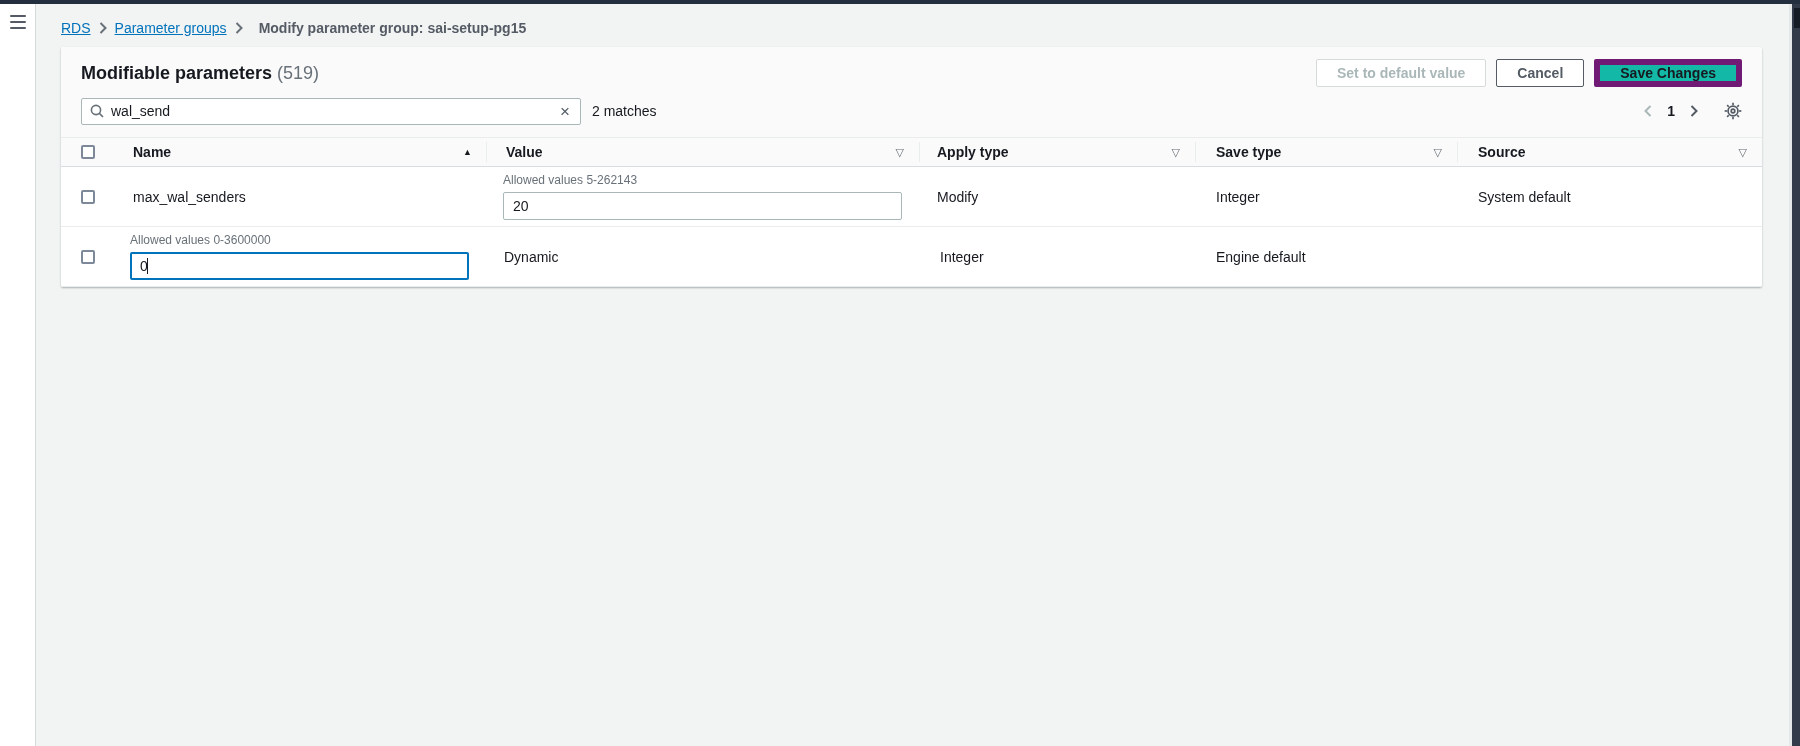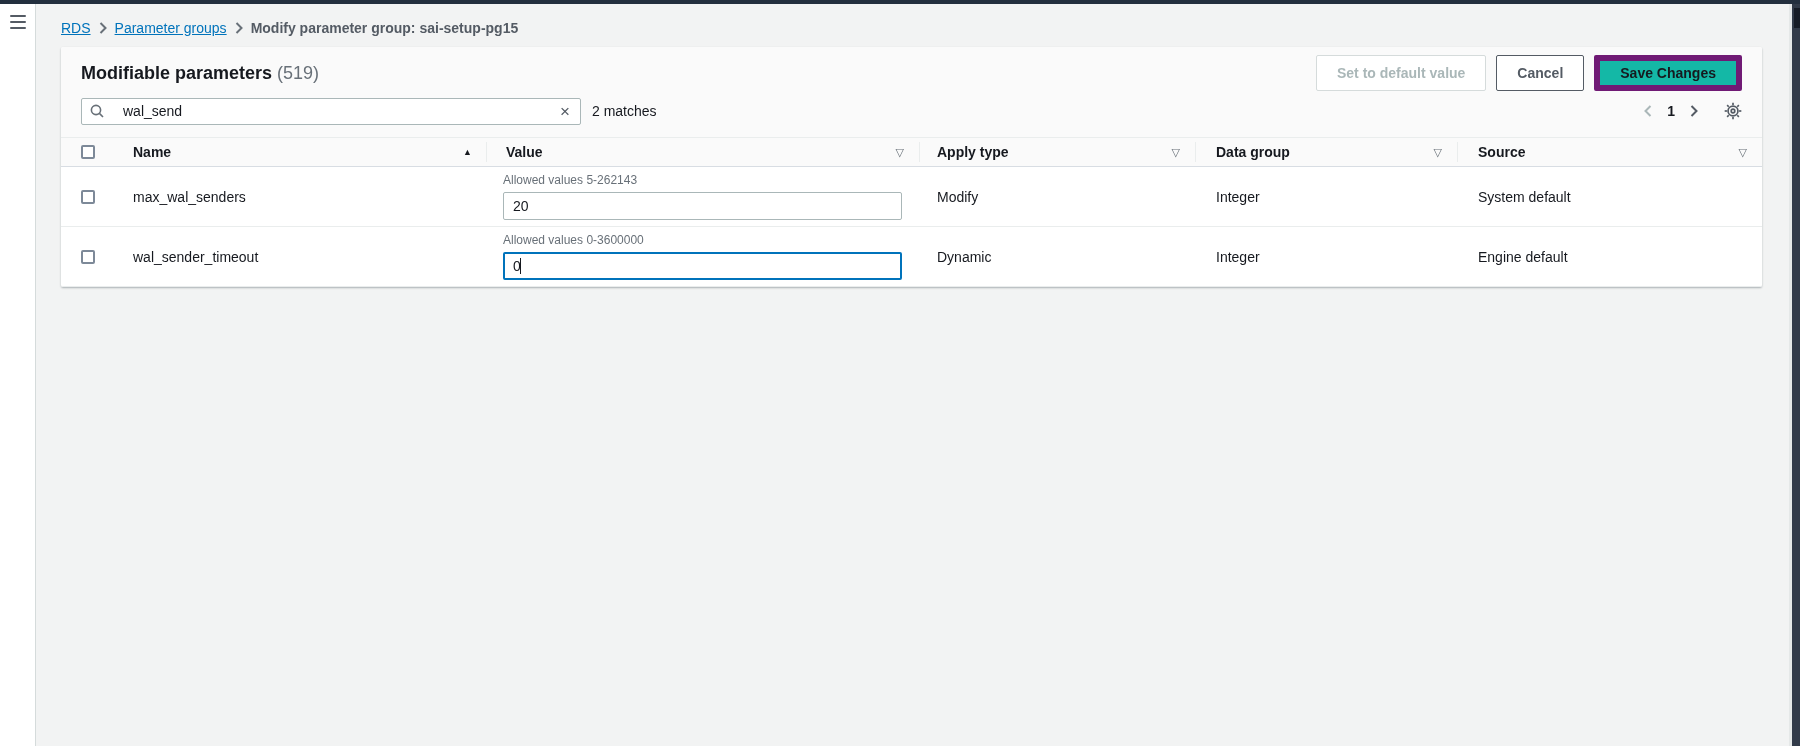--- a/index.html
+++ b/index.html
@@ -15,39 +15,39 @@
   .hamburger span { display:block; height:2px; background:#545B64; border-radius:1px; }
   .rightbar { position:absolute; top:4px; right:0; bottom:0; width:11px; background:#323B49; border-left:3px solid #E5E8E8; z-index:10; }
   .rightbar .thumb { position:absolute; top:4px; left:2px; width:7px; height:20px; background:#161C26; }
 
   .content { position:absolute; left:37px; right:14px; top:4px; bottom:0; }
 
   
   .breadcrumb { display:flex; align-items:center; gap:8px; padding:16px 0 0 24px; font-size:14px; line-height:16px; }
   .breadcrumb a { color:#0073BB; text-decoration:underline; cursor:pointer; }
   .crumb-sep { display:flex; align-items:center; color:#687078; }
-  .breadcrumb .current { color:#545B64; font-weight:700; }
+  .breadcrumb .current { color:#545B64; font-weight:700;margin-left:8px; }
 
   
   .card { margin:11px 24px 0 24px; background:#FFFFFF; border-radius:2px;
           box-shadow:0 1px 2px 0 rgba(0,28,36,.3); }
   .card-header { background:#FAFAFA; padding:12px 20px 12px 20px; border-bottom:1px solid #EAEDED; border-radius:2px 2px 0 0; }
   .hd-row1 { display:flex; align-items:center; justify-content:space-between; height:28px; }
   .title { font-size:18px; font-weight:700; color:#16191F; }
   .title .counter { font-weight:400; color:#687078; }
   .actions { display:flex; gap:10px; }
-  .btn { height:36px; padding:0 20px; font-size:14px; font-weight:700; border-radius:2px;
+  .btn { height:28px; padding:0 20px; font-size:14px; font-weight:700; border-radius:2px;
          display:flex; align-items:center; cursor:pointer; background:#fff; border:1px solid #545B64; color:#545B64; }
   .btn.disabled { border-color:#D5DBDB; color:#AAB7B8; cursor:default; }
   .btn.primary { background:#14b8a6; border:6px solid #701a75; color:#16191F; }
 
   .hd-row2 { display:flex; align-items:center; justify-content:space-between; margin-top:10px; height:28px; }
   .hd-row2-left { display:flex; align-items:center; }
   .searchbox { width:500px; height:27px; background:#fff; border:1px solid #AAB7B8; border-radius:2px;
-               display:flex; align-items:center; padding:0 8px;gap:12px; }
+               display:flex; align-items:center; padding:0 8px; }
   .searchbox input { flex:1; border:none; outline:none; font-size:14px; color:#16191F; background:transparent;
                      font-family:"Liberation Sans","DejaVu Sans",sans-serif; margin-left:7px; }
   .search-clear { color:#545B64; font-size:17px; line-height:17px; cursor:pointer; padding:0 2px; }
   .matches { margin-left:11px; color:#16191F;text-align:right; }
   .pager { display:flex; align-items:center; color:#545B64; }
   .pg-chev { display:flex; align-items:center; padding:0 8px; cursor:pointer; }
   .pg-chev.disabled { cursor:default; }
   .pg-num { font-weight:700; color:#16191F; padding:0 7px; cursor:pointer; }
   .gear { margin-left:18px; display:flex; align-items:center; cursor:pointer; }
 
@@ -185,21 +185,21 @@
       </div>
       <div class="cell divided">
         <span class="cell-pad">Value</span>
         <span class="filter-icon">▽</span>
       </div>
       <div class="cell divided c-apply">
         <span class="cell-pad">Apply type</span>
         <span class="filter-icon">▽</span>
       </div>
       <div class="cell divided c-data">
-        <span class="cell-pad">Data group</span>
+        <span class="cell-pad">Save type</span>
         <span class="filter-icon">▽</span>
       </div>
       <div class="cell divided c-src">
         <span class="cell-pad">Source</span>
         <span class="filter-icon">▽</span>
       </div>
     </div>
 
     <div class="trow">
       <div class="chk-cell">
@@ -214,21 +214,20 @@
       </div>
       <div class="cellv c-apply">Modify</div>
       <div class="cellv c-data">Integer</div>
       <div class="cellv c-src">System default</div>
     </div>
 
     <div class="trow">
       <div class="chk-cell">
         <span class="checkbox"></span>
       </div>
-      <div class="pname cell-pad">wal_sender_timeout</div>
       <div class="vcell">
         <div class="allowed">Allowed values 0-3600000</div>
         <div class="vinput-wrap">
           <input class="vinput focused" value="0" style="">
           <span class="caret"></span>
         </div>
       </div>
       <div class="cellv c-apply">Dynamic</div>
       <div class="cellv c-data">Integer</div>
       <div class="cellv c-src">Engine default</div>

